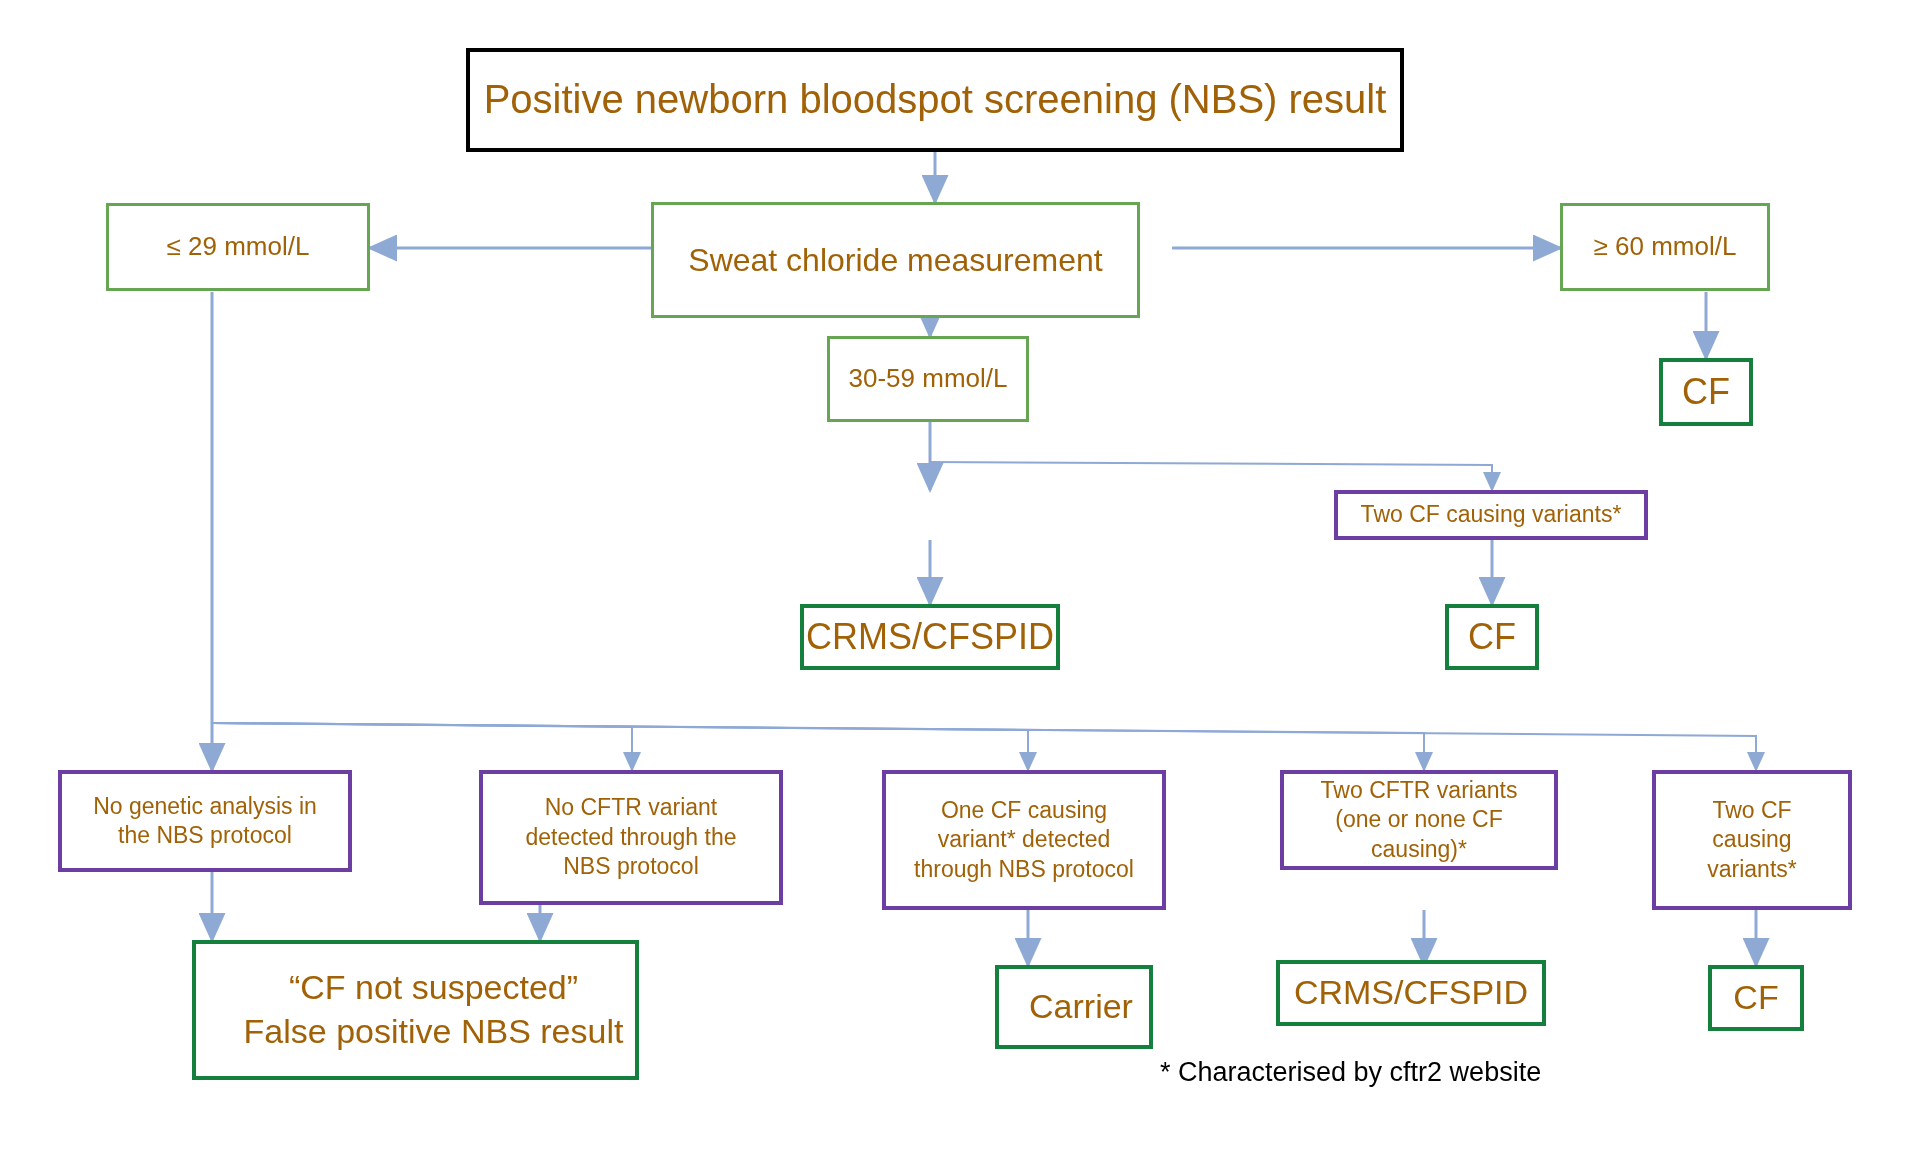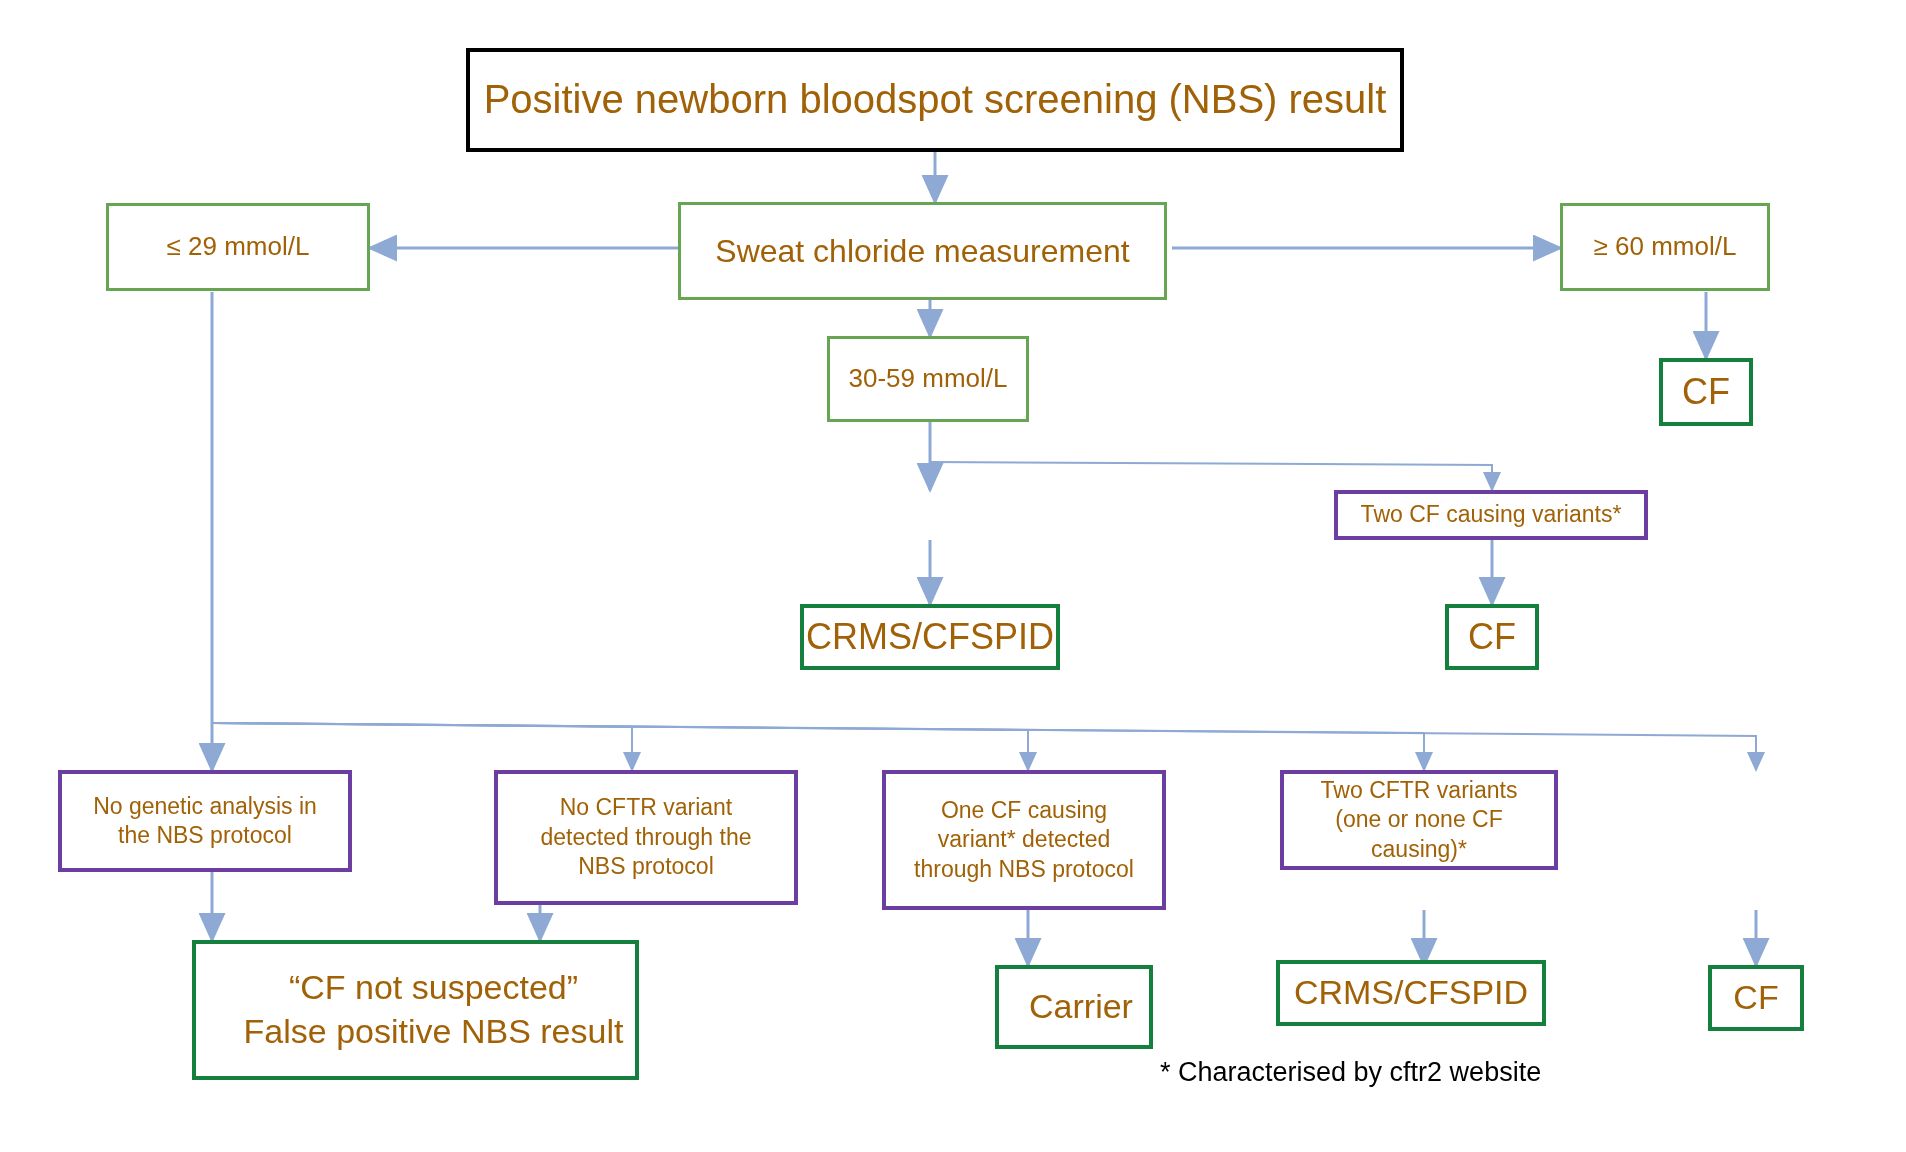--- a/index.html
+++ b/index.html
@@ -101,52 +101,55 @@
       <path d="M212,872 L212,940"></path>
       <path d="M540,905 L540,940"></path>
       <path d="M1028,910 L1028,965"></path>
       <path d="M1424,910 L1424,965"></path>
       <path d="M1756,910 L1756,965"></path>
     </g>
   </svg>
 
   <div class="node black f-title" style="left:466px; top:48px; width:938px; height:104px;">Positive newborn bloodspot screening (NBS) result</div>
 
-  <div class="node green f-lg" style="left:678px; top:202px; width:489px; height:98px;">Sweat chloride measurement</div>
+  <div class="node green f-lg" style="left:651px; top:202px; width:489px; height:116px;">Sweat chloride measurement</div>
 
   <div class="node green f-md" style="left:106px; top:203px; width:264px; height:88px;">≤ 29 mmol/L</div>
 
   <div class="node green f-md" style="left:1560px; top:203px; width:210px; height:88px;">≥ 60 mmol/L</div>
 
   <div class="node green f-md" style="left:827px; top:336px; width:202px; height:86px;">30-59 mmol/L</div>
 
   <div class="node red f-result" style="left:1659px; top:358px; width:94px; height:68px;">CF</div>
 
 
   <div class="node purple f-sm" style="left:1334px; top:490px; width:314px; height:50px;">Two CF causing variants*</div>
 
   <div class="node red f-result" style="left:800px; top:604px; width:260px; height:66px;">CRMS/CFSPID</div>
 
   <div class="node red f-result" style="left:1445px; top:604px; width:94px; height:66px;">CF</div>
 
   <div class="node purple f-sm" style="left:58px; top:770px; width:294px; height:102px;">No genetic analysis in
 the NBS protocol</div>
 
-  <div class="node purple f-sm" style="left:479px; top:770px; width:304px; height:135px;margin-left:15px;">No CFTR variant
+  <div class="node purple f-sm" style="left:479px; top:770px; width:304px; height:135px;">No CFTR variant
 detected through the
 NBS protocol</div>
 
   <div class="node purple f-sm" style="left:882px; top:770px; width:284px; height:140px;">One CF causing
 variant* detected
 through NBS protocol</div>
 
   <div class="node purple f-sm" style="left:1280px; top:770px; width:278px; height:100px;">Two CFTR variants
 (one or none CF
 causing)*</div>
 
+  <div class="node purple f-sm" style="left:1652px; top:770px; width:200px; height:140px;">Two CF
+causing
+variants*</div>
 
   <div class="node red f-result-sm" style="left:192px; top:940px; width:447px; height:140px;padding-left:42px;">“CF not suspected”
 False positive NBS result</div>
 
   <div class="node red f-result-sm" style="left:995px; top:965px; width:158px; height:84px;padding-left:20px;">Carrier</div>
 
   <div class="node red f-result-sm" style="left:1276px; top:960px; width:270px; height:66px;">CRMS/CFSPID</div>
 
   <div class="node red f-result-sm" style="left:1708px; top:965px; width:96px; height:66px;">CF</div>
 

